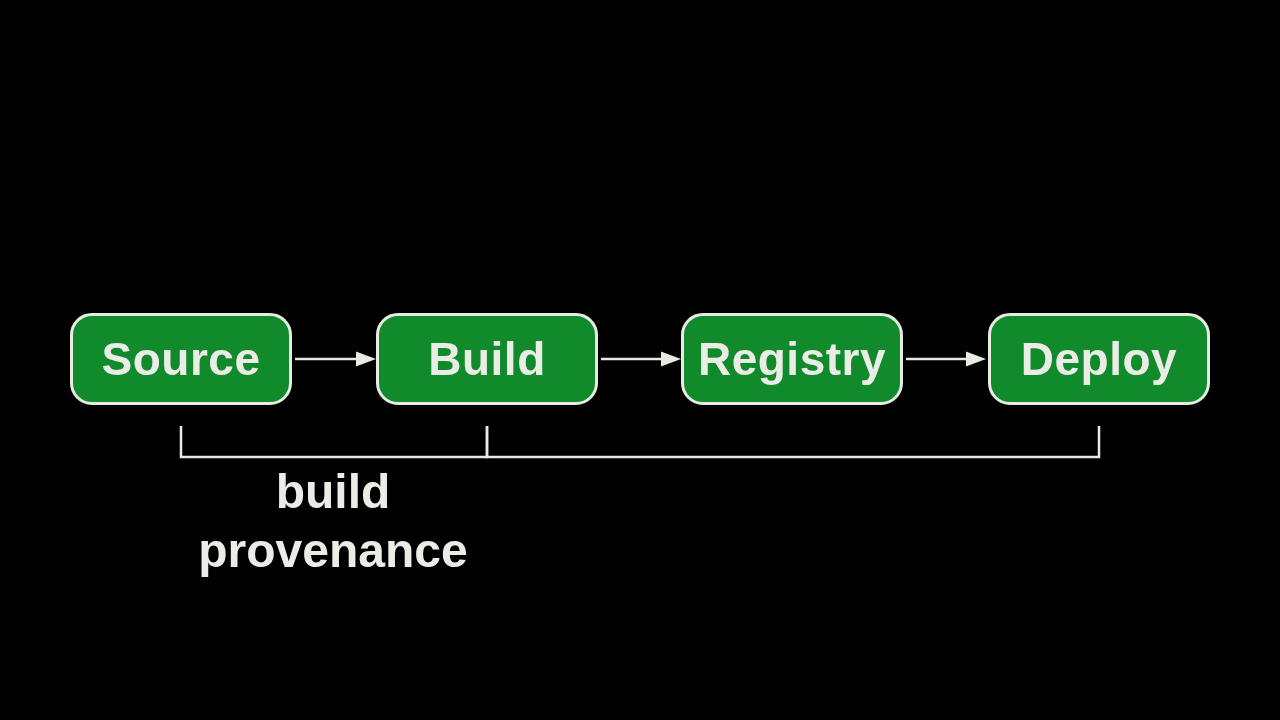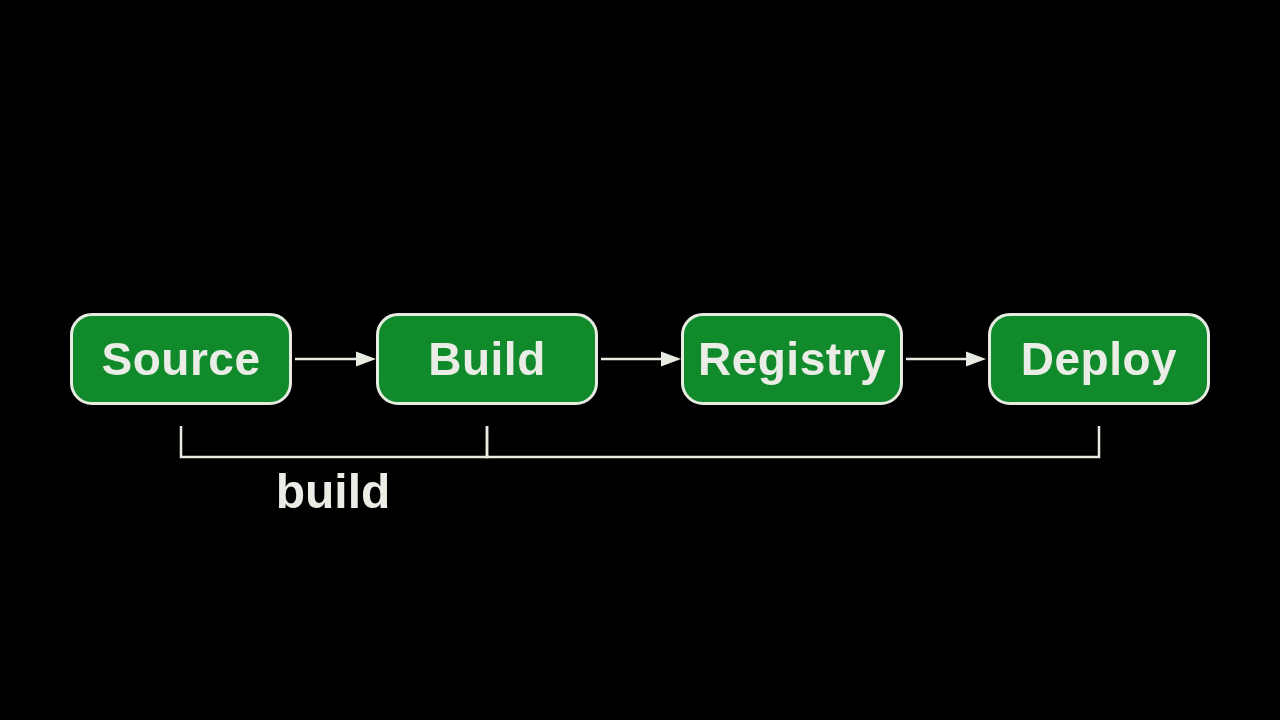--- a/index.html
+++ b/index.html
@@ -101,15 +101,16 @@
   </div>
   <div class="node node-registry">
     <span>Registry</span>
   </div>
   <div class="node node-deploy">
     <span>Deploy</span>
   </div>
 
   <div class="bracket-label label-build-provenance">
     <div>build</div>
+    <div>provenance</div>
   </div>
 
 </div>
 
 </body></html>

